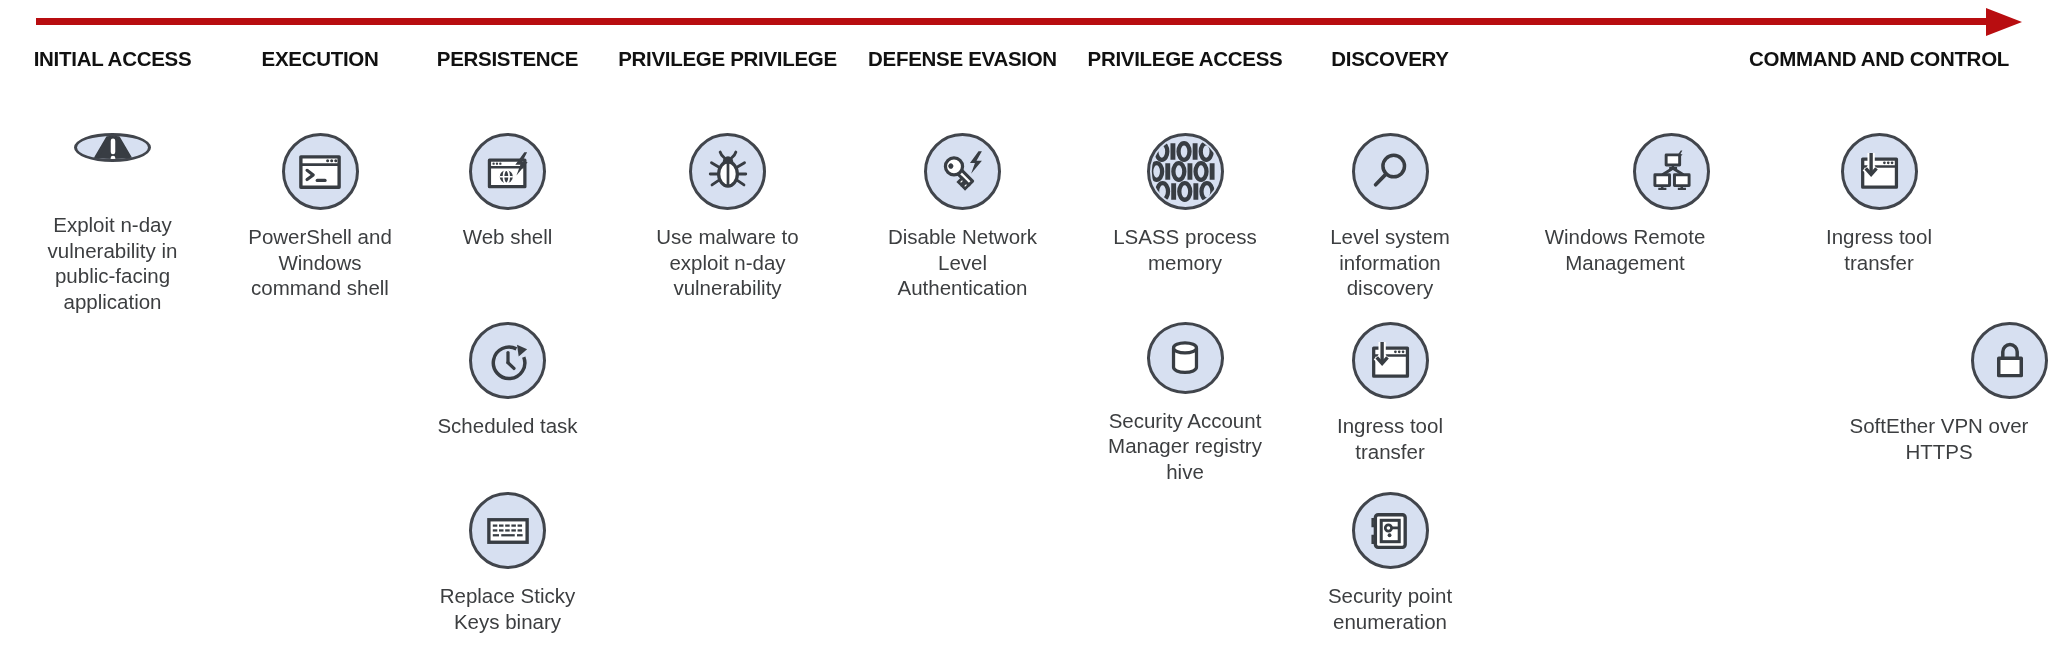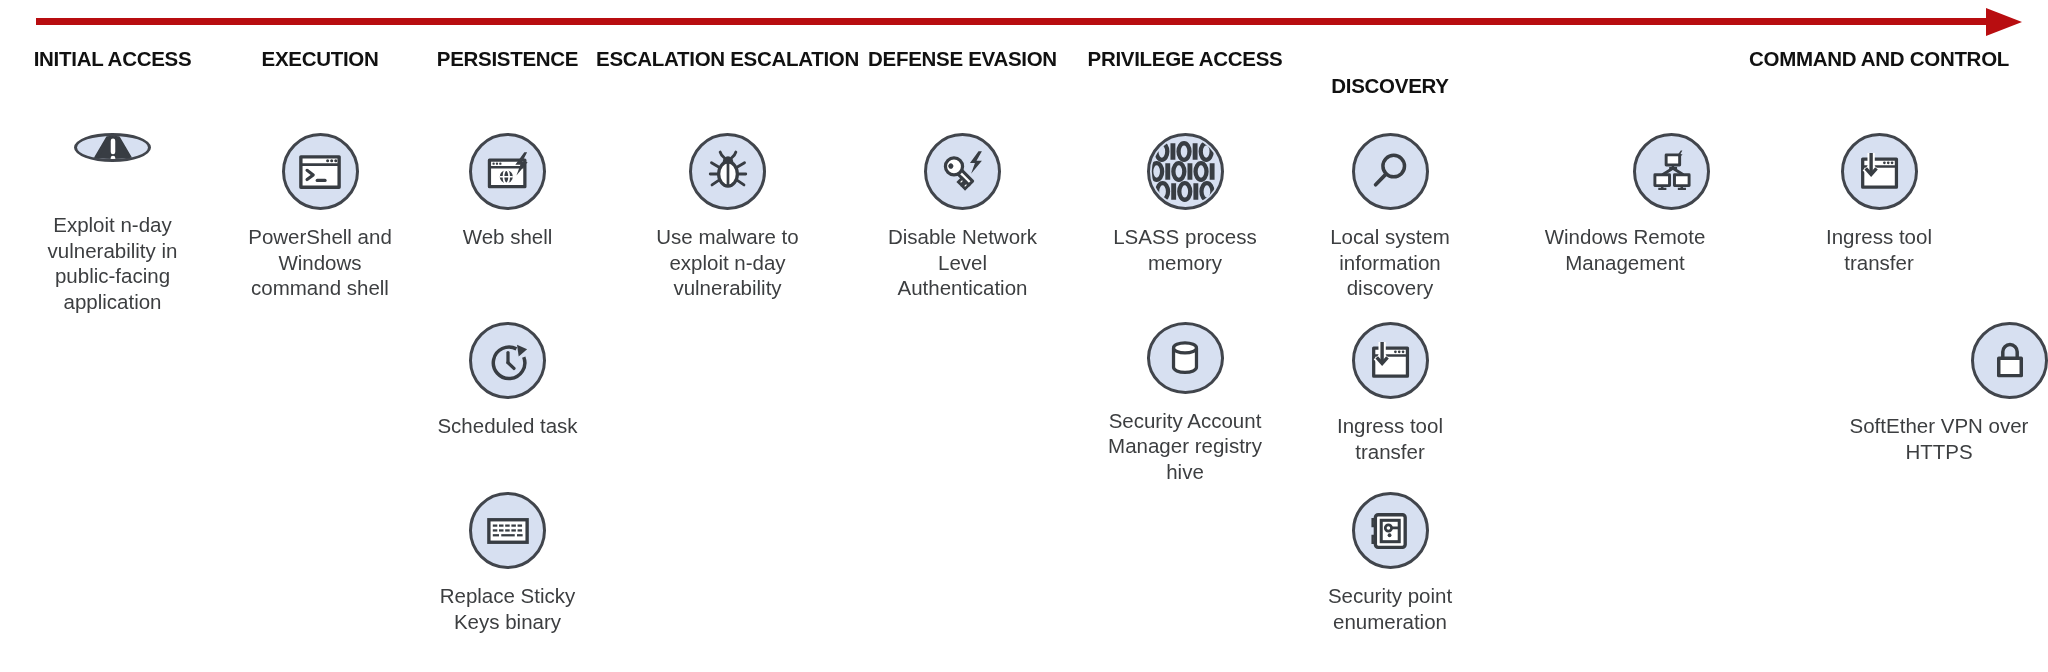--- a/index.html
+++ b/index.html
@@ -122,21 +122,21 @@
               <rect x="32.5" y="22.5" width="4" height="2"></rect>
               <rect x="10.5" y="26.8" width="5.5" height="2"></rect>
               <rect x="18" y="26.8" width="12" height="2"></rect>
               <rect x="32" y="26.8" width="5" height="2"></rect>
             </g>
           </svg>
         </div>
         <div class="item-label wide">Replace Sticky Keys binary</div>
       </div>
       <div class="tactic-header" style="grid-area: 1 / 4;">
-        <span>ESCALATION ESCALATION</span>
+        <span>PRIVILEGE PRIVILEGE</span>
       </div>
       <div class="item" style="grid-area: 2 / 4;">
         <div class="icon-circle">
           <svg viewBox="0 0 48 48">
             <path d="M20.8 11.5 Q18 9.5 17 6.2" fill="none" stroke="#383d43" stroke-width="2.5" stroke-linecap="round"></path>
             <path d="M27.2 11.5 Q30 9.5 31 6.2" fill="none" stroke="#383d43" stroke-width="2.5" stroke-linecap="round"></path>
             <circle cx="24" cy="14.5" r="4.6" fill="#383d43"></circle>
             <path d="M15.7 19.5 L9.3 15.8 M15.7 25.8 L8.2 25.8 M15.7 31.5 L9.8 35.5 M32.3 19.5 L38.7 15.8 M32.3 25.8 L39.8 25.8 M32.3 31.5 L38.2 35.5" stroke="#383d43" stroke-width="2.5" stroke-linecap="round"></path>
             <ellipse cx="24" cy="25.8" rx="8.3" ry="10.8" fill="#fff" stroke="#383d43" stroke-width="2.9"></ellipse>
             <line x1="24" y1="15.2" x2="24" y2="36.4" stroke="#383d43" stroke-width="2.4"></line>
@@ -197,31 +197,31 @@
               <ellipse cx="8.5" cy="37.5" rx="3.7" ry="5.6" stroke-width="2.9"></ellipse>
               <line x1="16" y1="31.9" x2="16" y2="43.1" stroke-width="3.3"></line>
               <ellipse cx="23.5" cy="37.5" rx="3.7" ry="5.6" stroke-width="2.9"></ellipse>
               <line x1="31" y1="31.9" x2="31" y2="43.1" stroke-width="3.3"></line>
               <ellipse cx="38.5" cy="37.5" rx="3.7" ry="5.6" stroke-width="2.9"></ellipse>
             </g>
           </svg>
         </div>
         <div class="item-label medium">LSASS process memory</div>
       </div>
-      <div class="tactic-header" style="grid-area: 1 / 7; align-items: center;">
+      <div class="tactic-header" style="grid-area: 1 / 7;">
         <span>DISCOVERY</span>
       </div>
       <div class="item" style="grid-area: 2 / 7;">
         <div class="icon-circle">
           <svg viewBox="0 0 48 48">
             <circle cx="27.3" cy="18.7" r="9.6" fill="none" stroke="#383d43" stroke-width="3.1"></circle>
             <line x1="20.6" y1="25.7" x2="11.2" y2="35.3" stroke="#383d43" stroke-width="3.3" stroke-linecap="round"></line>
           </svg>
         </div>
-        <div class="item-label">Local system information discovery</div>
+        <div class="item-label">Level system information discovery</div>
       </div>
       <div class="item" style="grid-area: 3 / 7;">
         <div class="icon-circle">
           <svg viewBox="0 0 48 48">
             <rect x="9.5" y="12.5" width="30" height="25" fill="#fff" stroke="#383d43" stroke-width="2.9" stroke-linejoin="round"></rect>
             <line x1="10.5" y1="19.2" x2="38.5" y2="19.2" stroke="#383d43" stroke-width="2.2"></line>
             <circle cx="28.8" cy="15.8" r="1.2" fill="#383d43"></circle>
             <circle cx="32.2" cy="15.8" r="1.2" fill="#383d43"></circle>
             <circle cx="35.6" cy="15.8" r="1.2" fill="#383d43"></circle>
             <line x1="17" y1="7" x2="17" y2="25.5" stroke="#fff" stroke-width="6.5"></line>

